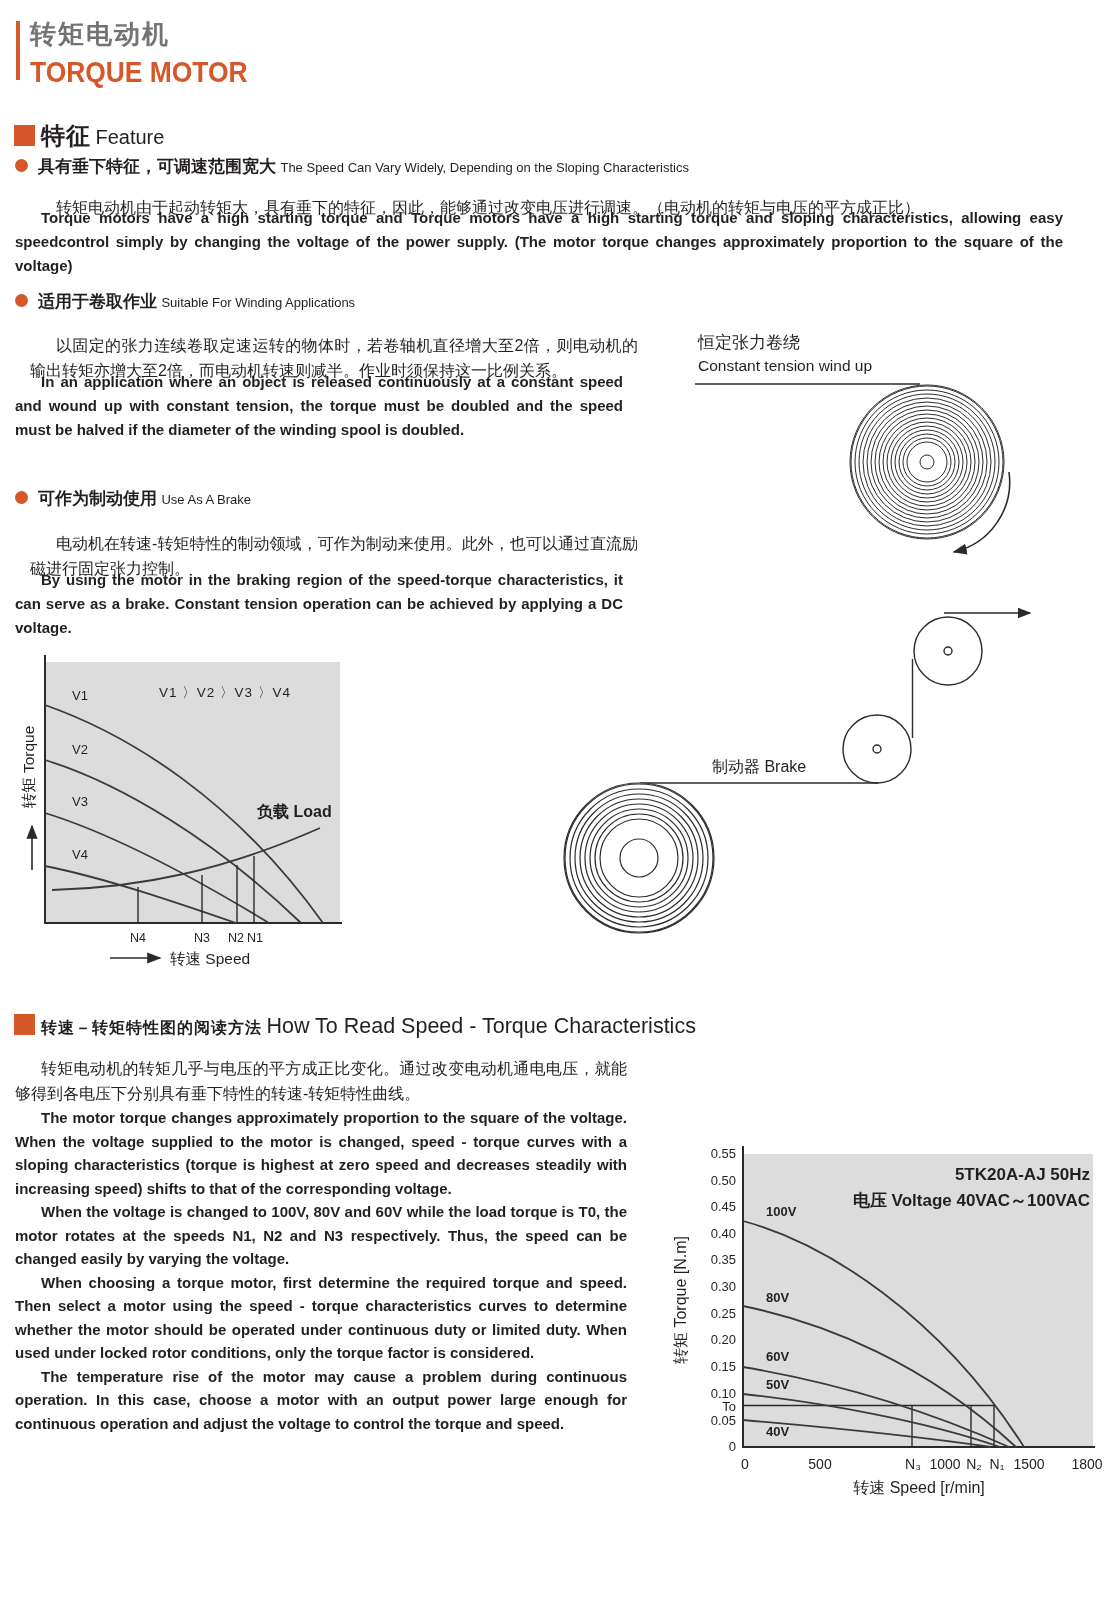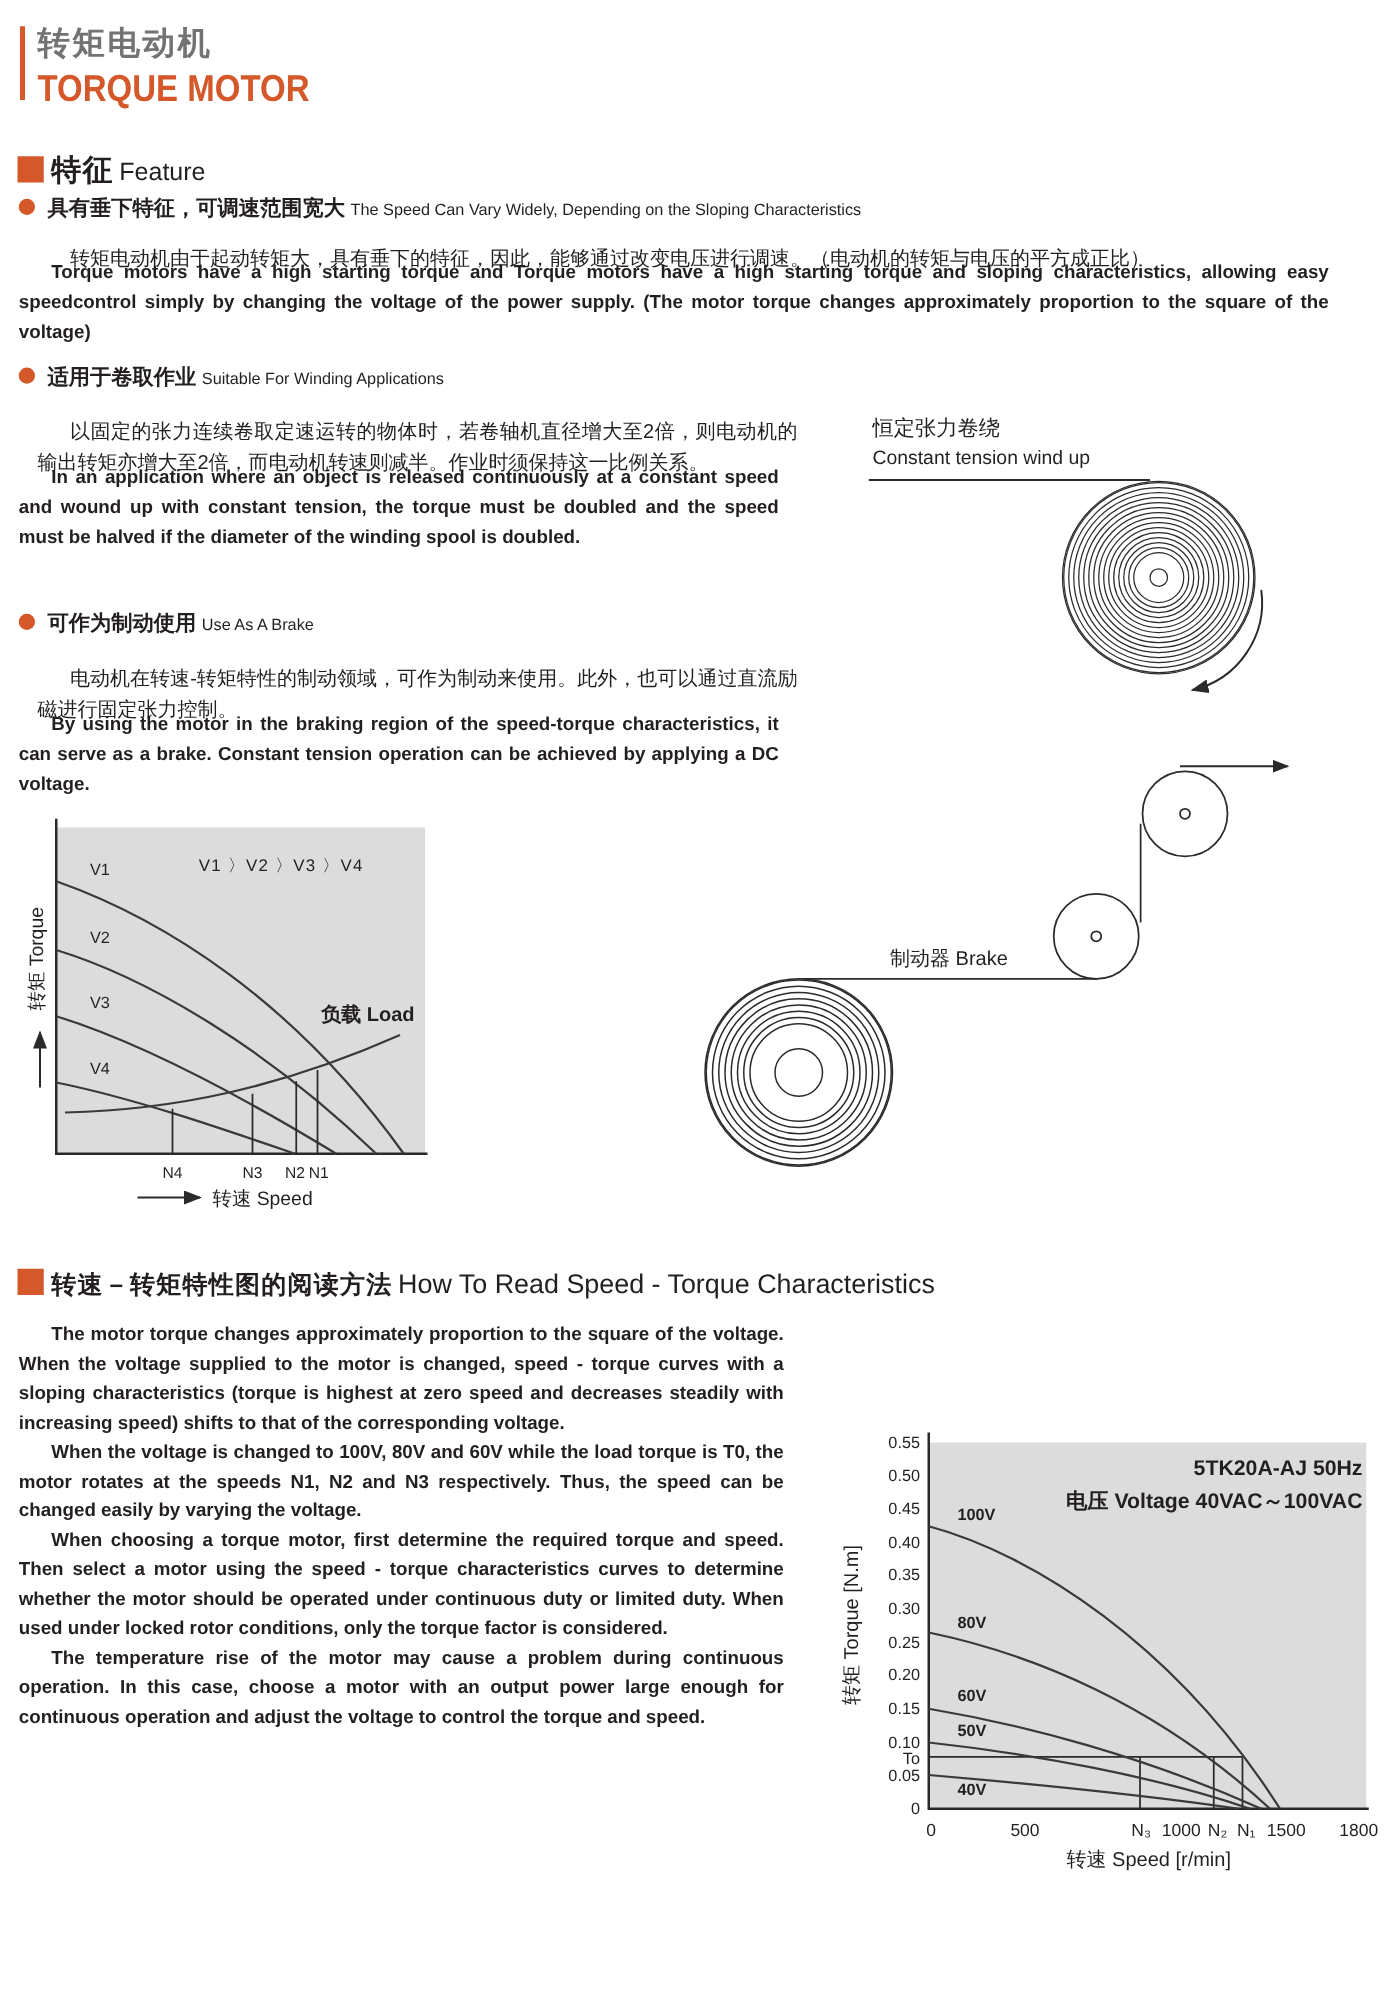--- a/index.html
+++ b/index.html
@@ -151,24 +151,25 @@
     <circle cx="109" cy="538" r="59"></circle>
       <circle cx="109" cy="538" r="54"></circle>
       <circle cx="109" cy="538" r="49"></circle>
     <circle cx="109" cy="538" r="44"></circle>
       <circle cx="109" cy="538" r="39"></circle>
     <circle cx="109" cy="538" r="19"></circle>
   </g>
 </svg>
 
 <div class="abs sec-head" style="left:14px;top:1014px;">
-  <span class="sq"></span><span class="h-cn" style="font-size:20px;">转速－转矩特性图的阅读方法</span> <span class="h-en" style="font-size:21.5px;">How To Read Speed - Torque Characteristics</span>
+  <span class="sq"></span><span class="h-cn" style="font-size:16px;">转速－转矩特性图的阅读方法</span> <span class="h-en" style="font-size:21.5px;">How To Read Speed - Torque Characteristics</span>
 </div>
 
 <div class="abs howto" style="left:15px;top:1056px;width:612px;">
+  <p class="body-cn">转矩电动机的转矩几乎与电压的平方成正比变化。通过改变电动机通电电压，就能够得到各电压下分别具有垂下特性的转速-转矩特性曲线。</p>
   <p class="body-en">The motor torque changes approximately proportion to the square of the voltage. When the voltage supplied to the motor is changed, speed - torque curves with a sloping characteristics (torque is highest at zero speed and decreases steadily with increasing speed) shifts to that of the corresponding voltage.</p>
   <p class="body-en">When the voltage is changed to 100V, 80V and 60V while the load torque is T0, the motor rotates at the speeds N1, N2 and N3 respectively. Thus, the speed can be changed easily by varying the voltage.</p>
   <p class="body-en">When choosing a torque motor, first determine the required torque and speed. Then select a motor using the speed - torque characteristics curves to determine whether the motor should be operated under continuous duty or limited duty. When used under locked rotor conditions, only the torque factor is considered.</p>
   <p class="body-en">The temperature rise of the motor may cause a problem during continuous operation. In this case, choose a motor with an output power large enough for continuous operation and adjust the voltage to control the torque and speed.</p>
 </div>
 
 <svg class="abs" style="left:660px;top:1080px;" width="460" height="440" viewBox="0 0 460 440">
   <rect x="83" y="74" width="350" height="293" fill="#dcdcdc"></rect>
   <path d="M83,66 L83,367 L435,367" stroke="#2a2a2a" stroke-width="2" fill="none"></path>
 

